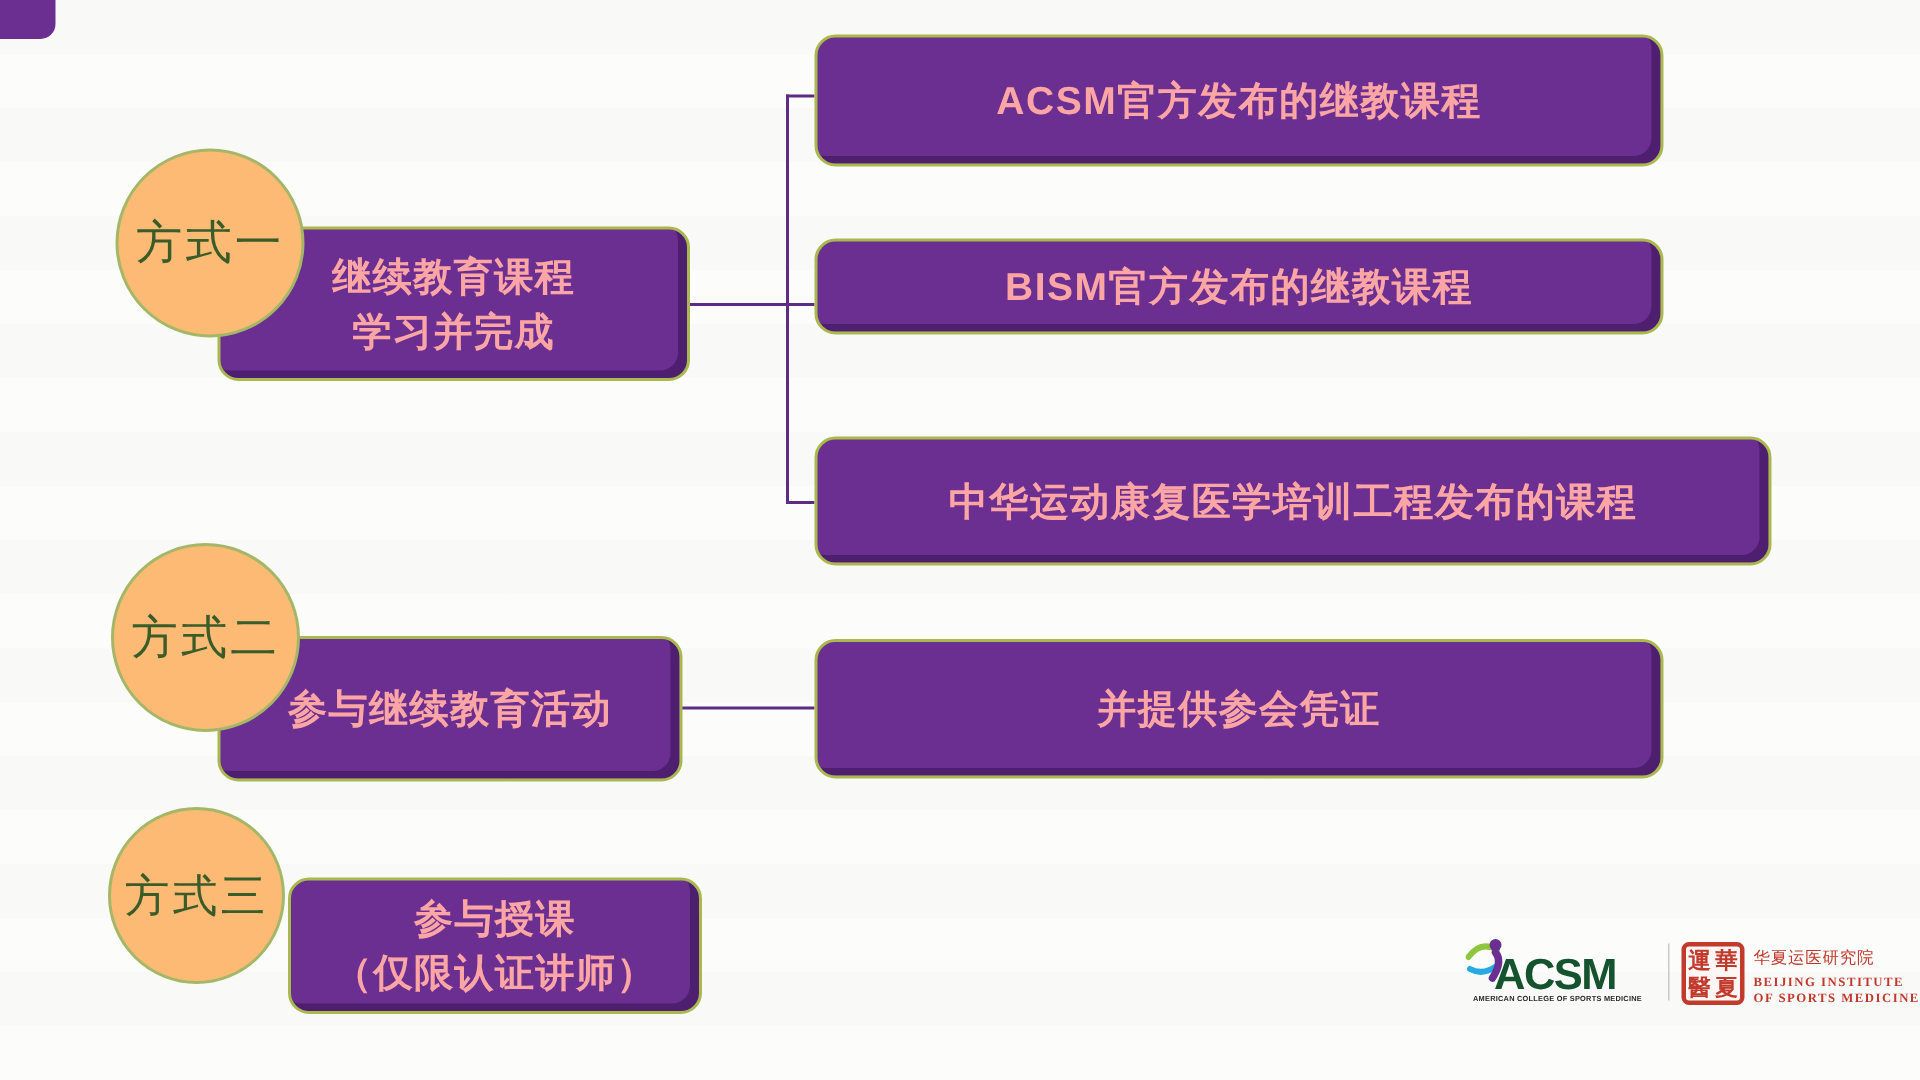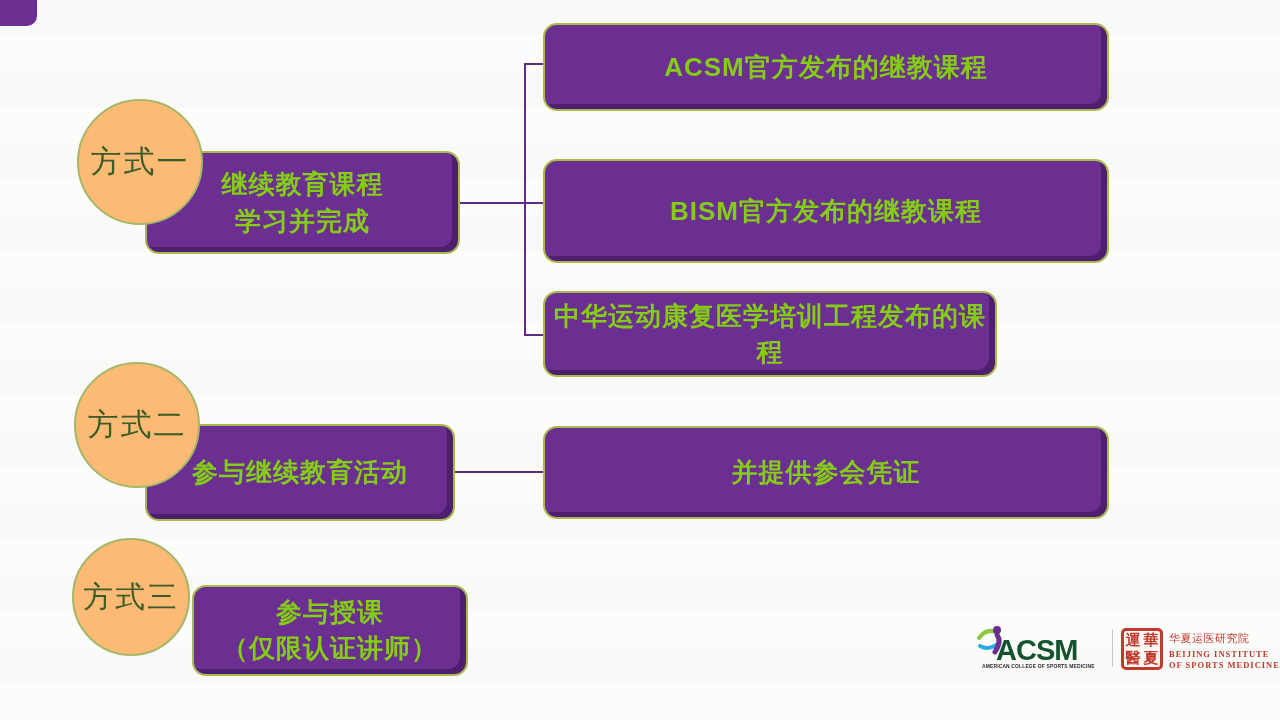--- a/index.html
+++ b/index.html
@@ -14,21 +14,21 @@
       repeating-linear-gradient(180deg, rgba(0,0,0,0.012) 0 36px, rgba(0,0,0,0) 36px 72px);
   }
   .corner-accent {
     position:absolute; left:0; top:0; width:37px; height:26px;
     background:#6b2e91; border-radius:0 0 10px 0;
   }
   .pbox {
     position:absolute; box-sizing:border-box;
     background:#6b2e91; border:2.5px solid #a9b94e; border-radius:14px;
     box-shadow: inset -6px -5px 0 rgba(45,12,70,0.45);
-    color:#84cc16; font-weight:bold;
+    color:#fca5a5; font-weight:bold;
     display:flex; flex-direction:column; align-items:center; justify-content:center;
     text-align:center;
   }
   .pbox .line { line-height:1.4; font-size:26px; letter-spacing:1px; }
   .pbox.small-gap .line { line-height:1.35; }
   .circle {
     position:absolute; box-sizing:border-box;
     background:#fdba74; border:2px solid #a3b766; border-radius:50%;
     display:flex; align-items:center; justify-content:center;
     color:#3a5c28; font-size:31px; letter-spacing:2px;
@@ -76,24 +76,24 @@
 
 <div class="conn" style="left:453px; top:471px; width:90px; height:2px;"></div>
 
 <div class="pbox" style="left:145px; top:151px; width:315px; height:103px;">
   <div class="line">继续教育课程</div>
   <div class="line">学习并完成</div>
 </div>
 <div class="pbox" style="left:543px; top:23px; width:566px; height:88px;">
   <div class="line">ACSM官方发布的继教课程</div>
 </div>
-<div class="pbox" style="left:543px; top:159px; width:566px; height:104px;">
+<div class="pbox" style="left:543px; top:159px; width:566px; height:64px;">
   <div class="line">BISM官方发布的继教课程</div>
 </div>
-<div class="pbox" style="left:543px; top:291px; width:454px; height:86px;justify-content:center;">
+<div class="pbox" style="left:543px; top:291px; width:638px; height:86px;justify-content:center;">
   <div class="line">中华运动康复医学培训工程发布的课程</div>
 </div>
 <div class="circle" style="left:77px; top:99px; width:126px; height:126px;">
   <span>方式一</span>
 </div>
 
 <div class="pbox" style="left:145px; top:424px; width:310px; height:97px;text-align:right;">
   <div class="line">参与继续教育活动</div>
 </div>
 <div class="pbox small-gap" style="left:543px; top:426px; width:566px; height:93px;">

